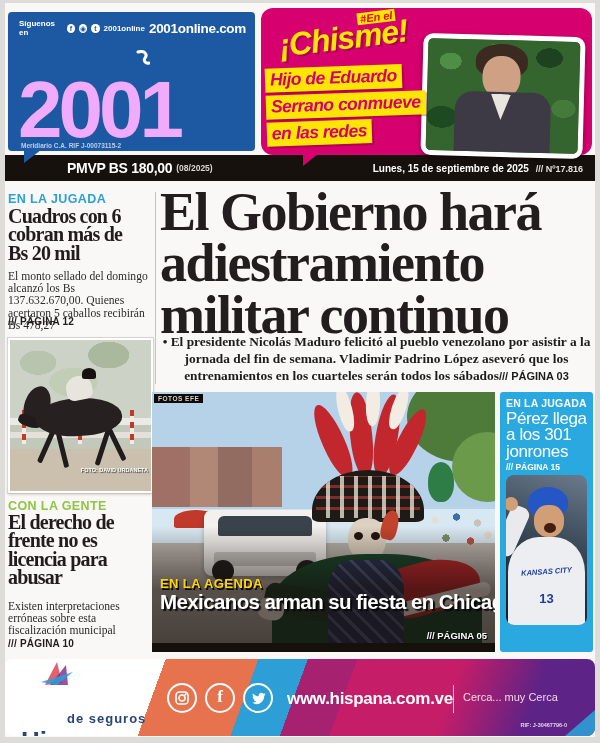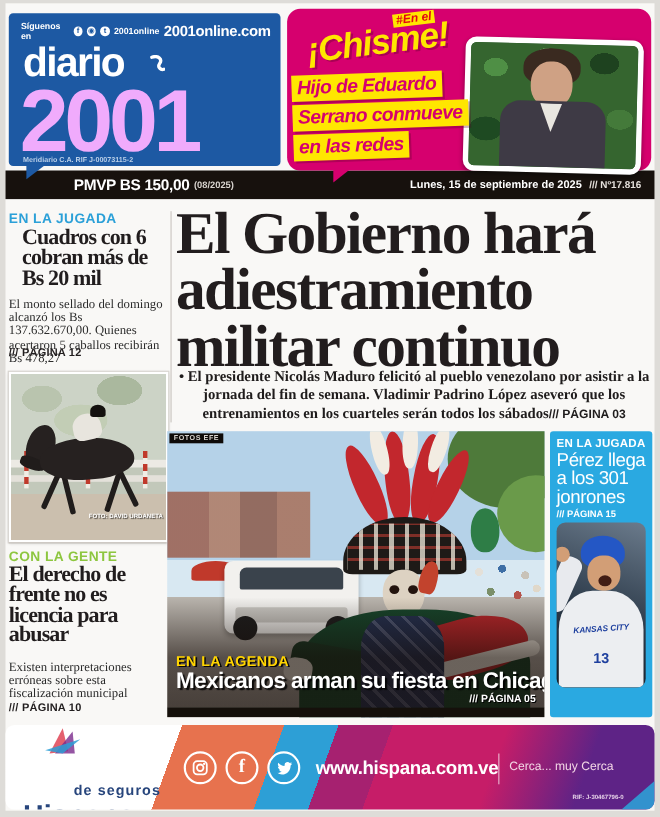--- a/index.html
+++ b/index.html
@@ -48,21 +48,21 @@
   .edition{font-weight:bold;color:#e6e1dc;margin-left:4px;font-size:9px;}
 
   
   .kicker{font-size:12.5px;font-weight:800;letter-spacing:0.4px;}
   .k-blue{color:#2ba0d8;}
   .k-green{color:#8dc63f;}
   .serif-head{font-family:"Liberation Serif","DejaVu Serif",serif;font-weight:800;color:#211d1e;line-height:0.92;letter-spacing:-0.8px;}
   .body-txt{font-family:"Liberation Serif","DejaVu Serif",serif;font-size:11.6px;line-height:1.05;color:#2b2b2b;}
   .page-ref{font-size:10px;font-weight:800;color:#211d1e;letter-spacing:0.2px;}
   .kicker1{left:8px;top:192px;}
-  .headline1{left:20px;top:207px;width:130px;font-size:20px;}
+  .headline1{left:8px;top:207px;width:130px;font-size:20px;}
   .body1{left:8px;top:271px;width:142px;}
   .page1{left:8px;top:316px;}
   .horse-photo{left:8px;top:338px;width:141px;height:151px;border:2px solid #fff;outline:1px solid #d8d4cf;box-shadow:0 1px 3px rgba(0,0,0,.25);overflow:hidden;background:linear-gradient(#ccd3c6 0 55%,#c2c8ba 55% 72%,#cbbfae 72% 100%);}
   .trees-blur{position:absolute;inset:0;background:
     radial-gradient(30px 20px at 20% 15%,#b9c4ae 0 60%,transparent 61%),
     radial-gradient(34px 22px at 70% 10%,#aab89e 0 60%,transparent 61%),
     radial-gradient(40px 24px at 45% 28%,#c2cdb5 0 60%,transparent 61%);}
   .rail1{position:absolute;left:0;right:0;top:78px;height:7px;background:#eceae4;}
   .rail2{position:absolute;left:0;right:0;top:92px;height:6px;background:#e4e1da;}
   .rail-post{position:absolute;top:70px;width:4px;height:34px;background:repeating-linear-gradient(#c0392b 0 6px,#f0ece4 6px 12px);}
@@ -113,21 +113,21 @@
   .dancer-cape{position:absolute;left:120px;top:162px;width:210px;height:110px;background:#17442b;border-radius:45% 45% 10% 10%;}
   .cape-red{position:absolute;left:232px;top:168px;width:96px;height:52px;background:#b5272b;border-radius:20% 60% 40% 30%;transform:rotate(-16deg);}
   .cape-white{position:absolute;left:244px;top:200px;width:96px;height:14px;background:#ece7dd;transform:rotate(-14deg);border-radius:8px;}
   .cape-arm-l{position:absolute;left:112px;top:196px;width:80px;height:30px;background:#1b3a26;transform:rotate(10deg);border-radius:10px;}
   .cape-cuff{position:absolute;left:106px;top:206px;width:26px;height:22px;background:#e8e3d8;border-radius:40%;transform:rotate(8deg);}
   .dancer-tunic{position:absolute;left:176px;top:168px;width:76px;height:100px;background:#24304f;border-radius:30% 30% 10% 10%;background-image:repeating-linear-gradient(45deg,transparent 0 8px,rgba(200,200,220,.25) 8px 11px);}
   .mp-credit{position:absolute;left:2px;top:2px;background:#0e0b08;color:#d8d4cf;font-size:6.5px;font-weight:bold;letter-spacing:.5px;padding:1px 4px;}
   .mp-caption{position:absolute;left:0;right:0;bottom:9px;padding:6px 8px 2px;background:linear-gradient(rgba(20,10,5,0),rgba(20,10,5,.6) 55%);}
   .agenda-kicker{color:#ffd400;font-size:13px;font-weight:800;letter-spacing:.4px;text-shadow:1.5px 1.5px 0 rgba(0,0,0,.9);margin-top:44px;}
   .mp-headline{color:#fff;font-size:20.5px;font-weight:800;letter-spacing:-0.6px;line-height:1;margin-top:1px;text-shadow:2px 2px 1px rgba(0,0,0,.85);white-space:nowrap;}
-  .mp-page{text-align:right;color:#fff;font-size:9.5px;font-weight:800;text-shadow:1px 1px 0 #000;margin-top:1px;}
+  .mp-page{text-align:right;color:#fff;font-size:9.5px;font-weight:800;text-shadow:1px 1px 0 #000;margin-top:18px;}
   .mp-strip{position:absolute;left:0;right:0;bottom:0;height:9px;background:#15100b;}
 
   
   .side-box{left:500px;top:392px;width:93px;height:260px;background:#2aa9e1;border-radius:3px;box-sizing:border-box;padding:5px 6px;}
   .side-kicker{color:#fff;font-size:10.5px;font-weight:800;letter-spacing:.2px;}
   .side-headline{color:#fff;font-size:17px;font-weight:400;line-height:0.97;letter-spacing:-0.4px;margin-top:2px;}
   .side-page{color:#fff;font-size:8.5px;font-weight:800;margin-top:2px;}
   .bb-photo{position:relative;margin-top:3px;width:81px;height:150px;border-radius:8px;overflow:hidden;background:linear-gradient(200deg,#6b7b8c 0%,#2c3a49 55%,#141b24 100%);}
   .bb-helmet{position:absolute;left:22px;top:12px;width:40px;height:30px;background:#2457c5;border-radius:50% 50% 40% 40%;}
   .bb-face{position:absolute;left:28px;top:30px;width:30px;height:32px;background:#d29e76;border-radius:45%;}
@@ -160,21 +160,20 @@
 
 <div class="abs blue-box">
   <div class="follow-row">
     <span>Síguenos en</span>
     <span class="mini-ico">f</span>
     <span class="mini-ico">◉</span>
     <span class="mini-ico">t</span>
     <span>2001online</span>
     <span class="site-top">2001online.com</span>
   </div>
-  <div class="logo-diario">diario</div>
   <svg class="logo-flourish" width="14" height="16" viewBox="0 0 14 16">
       <path d="M2 2 C8 0 12 4 9 8 C7 11 10 14 13 13" stroke="#fff" stroke-width="3" fill="none" stroke-linecap="round"></path>
     </svg>
   <div class="logo-2001">2001</div>
   <div class="rif-line">Meridiario C.A. RIF J-00073115-2</div>
 </div>
 
 <div class="abs chisme-box">
   <div class="chisme-tag">#En el</div>
   <div class="chisme-title">¡Chisme!</div>
@@ -186,21 +185,21 @@
     <div class="serrano-shirt"></div>
   </div>
   <div class="chisme-lines">
     <span class="chisme-line">Hijo de Eduardo</span>
     <span class="chisme-line">Serrano conmueve</span>
     <span class="chisme-line">en las redes</span>
   </div>
 </div>
 
 <div class="abs info-bar">
-  <span class="price">PMVP BS 150,00</span>
+  <span class="price">PMVP BS 180,00</span>
   <span class="price-note">(08/2025)</span>
   <span class="date-wrap">
     <span class="date-txt">Lunes, 15 de septiembre de 2025</span>
     <span class="edition">/// Nº17.816</span>
   </span>
 </div>
 
 <div class="abs kicker k-blue kicker1">EN LA JUGADA</div>
 <div class="abs serif-head headline1">Cuadros con 6 cobran más de Bs 20 mil</div>
 <div class="abs body-txt body1">El monto sellado del domingo alcanzó los Bs 137.632.670,00. Quienes acertaron 5 caballos recibirán Bs 478,27</div>

